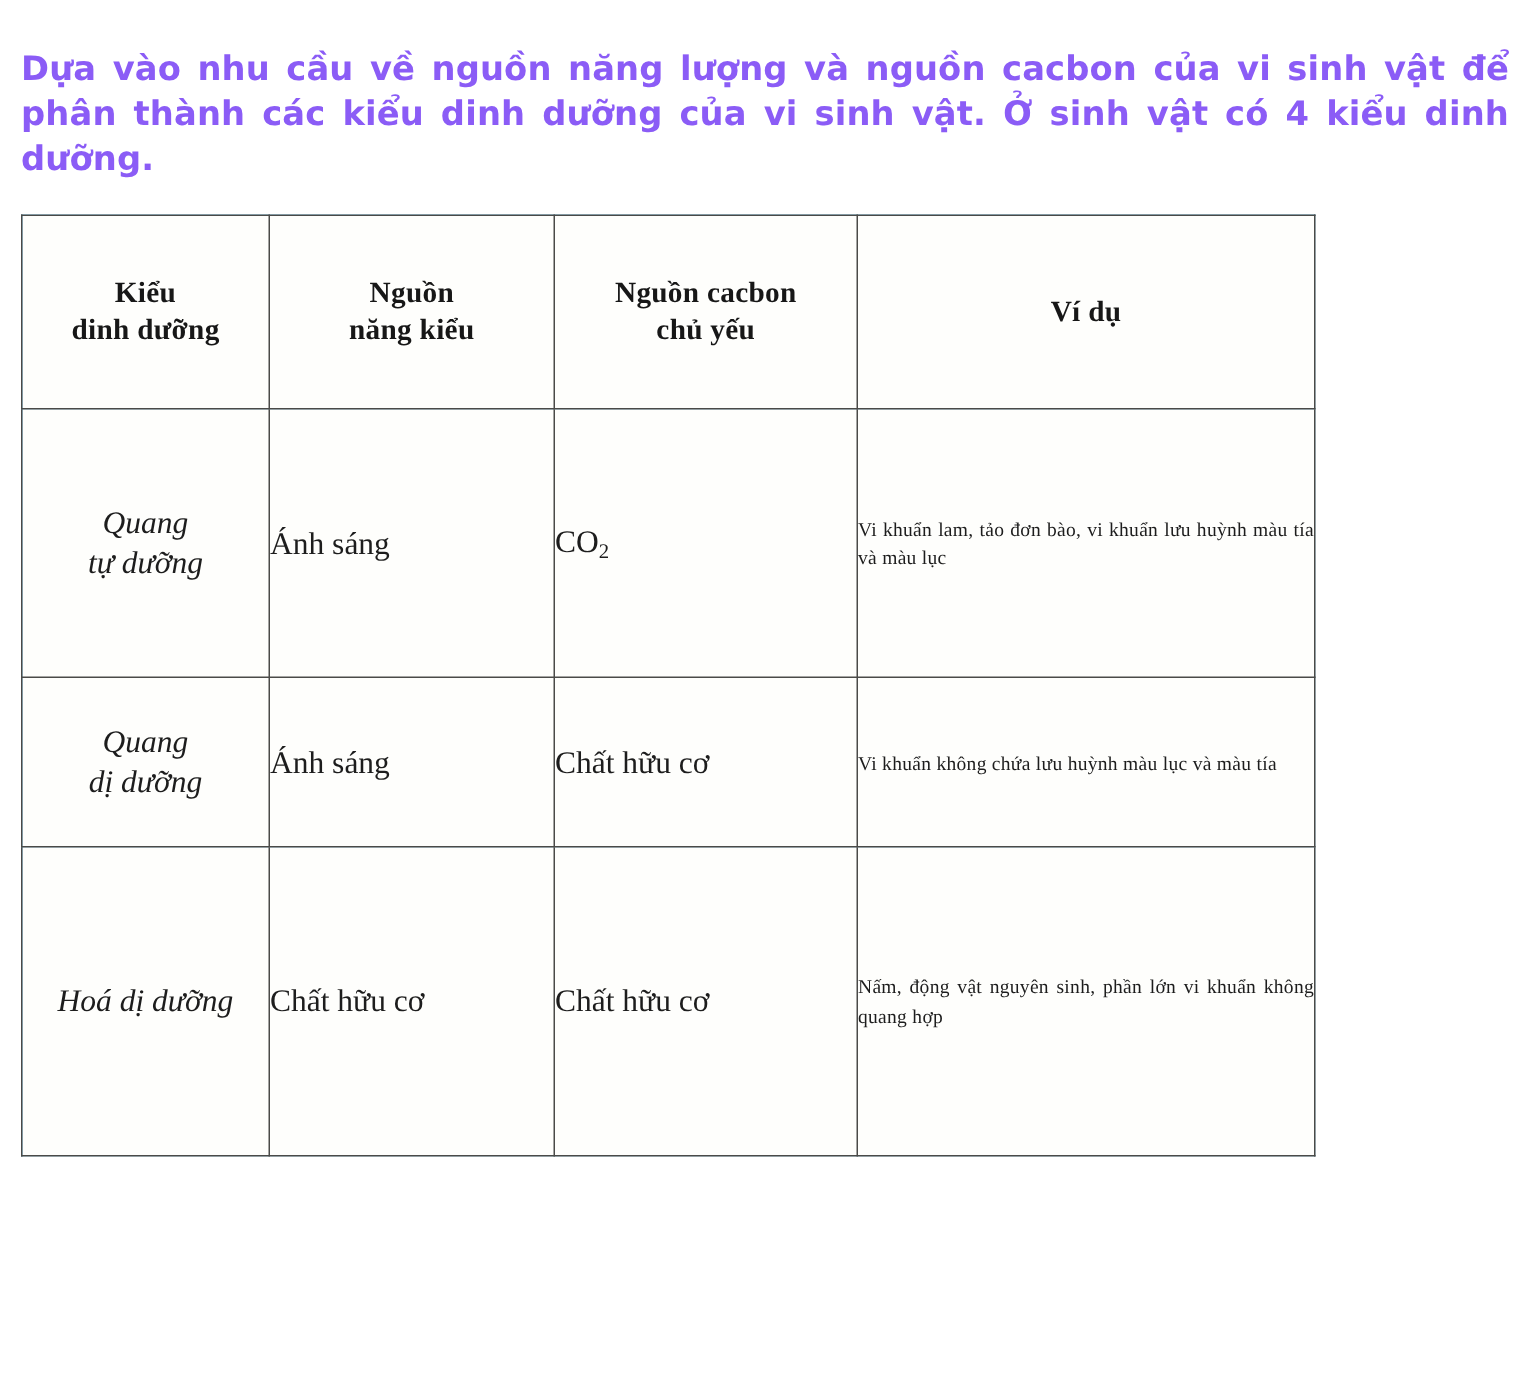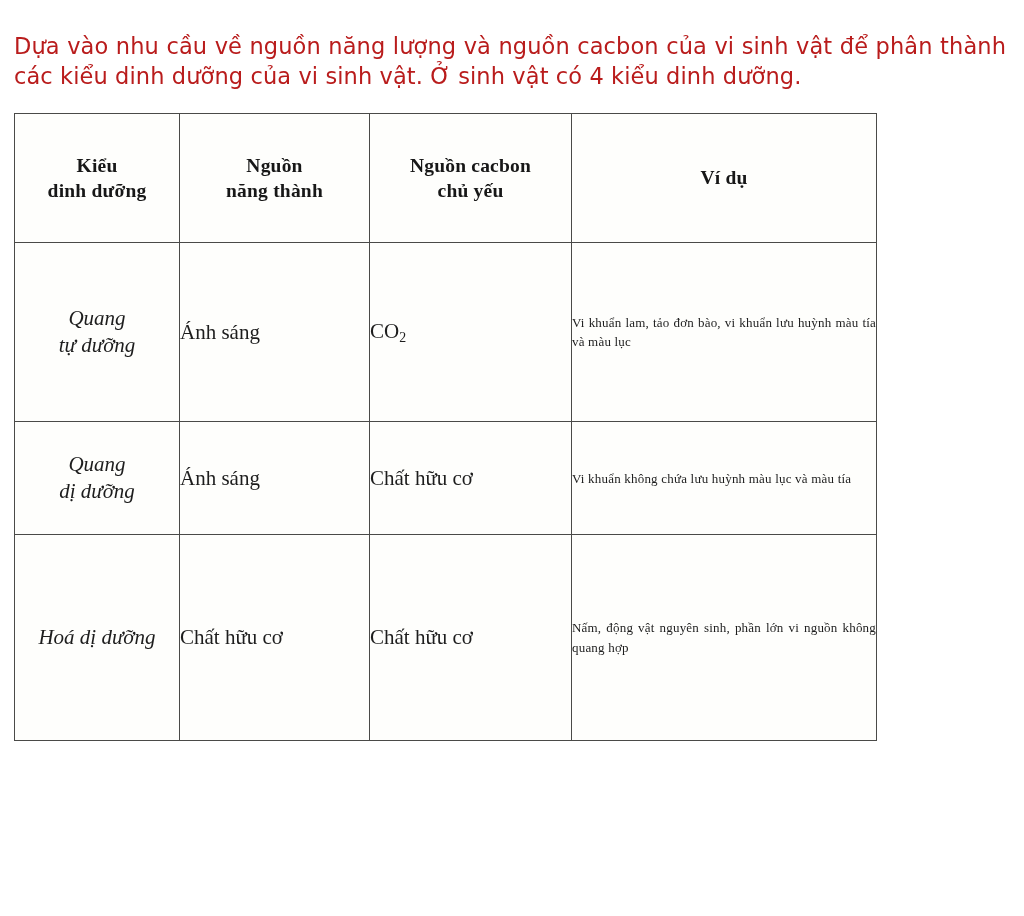--- a/index.html
+++ b/index.html
@@ -17,24 +17,25 @@
   .page {
     position: relative;
     width: 1024px;
     height: 916px;
     box-sizing: border-box;
   }
   .intro {
     padding: 8px 18px 0 14px;
     font-size: 22.5px;
     line-height: 1.34;
-    color: #b91c1c;
+    color: #8b5cf6;
     letter-spacing: 0.1px;
     text-align: justify;
     font-family: "DejaVu Sans", sans-serif;
+    font-weight: bold;
   }
   .table-wrap {
     margin: 18px 0 0 14px;
     width: 862px;
     position: relative;
   }
   table.nutrition {
     border-collapse: collapse;
     width: 862px;
     table-layout: fixed;
@@ -117,21 +118,21 @@
           <col class="c4">
       </colgroup>
       <thead>
         <tr>
           <th>
             <span class="hdr-line">Kiểu</span>
             <span class="hdr-line">dinh dưỡng</span>
           </th>
           <th>
             <span class="hdr-line">Nguồn</span>
-            <span class="hdr-line">năng thành</span>
+            <span class="hdr-line">năng kiểu</span>
           </th>
           <th>
             <span class="hdr-line">Nguồn cacbon</span>
             <span class="hdr-line">chủ yếu</span>
           </th>
           <th>
             <span class="hdr-line">Ví dụ</span>
           </th>
         </tr>
       </thead>
@@ -163,21 +164,21 @@
         </tr>
 
         <tr class="r4">
           <td class="type">
             <span class="tl">Hoá dị dưỡng</span>
           </td>
           <td class="energy">Chất hữu cơ</td>
           <td class="carbon">
             <span>Chất hữu cơ</span>
           </td>
-          <td class="example">Nấm, động vật nguyên sinh, phần lớn vi nguồn không quang hợp</td>
+          <td class="example">Nấm, động vật nguyên sinh, phần lớn vi khuẩn không quang hợp</td>
         </tr>
 
       </tbody>
     </table>
   </div>
 
   <div class="spacer-bottom"></div>
 </div>
 
 </body></html>

